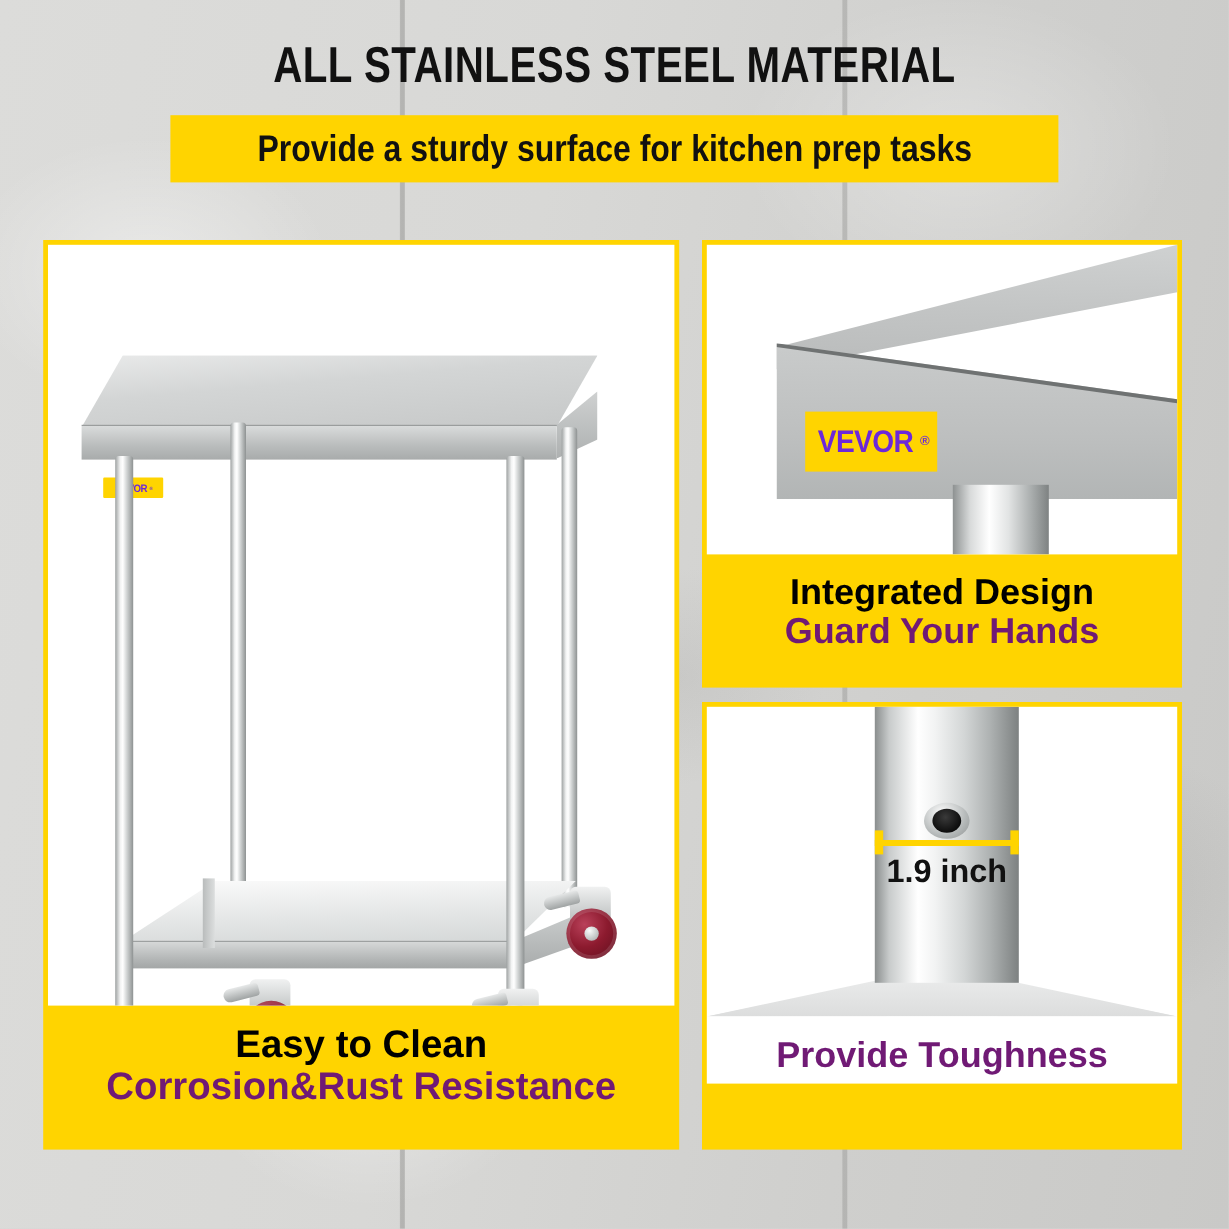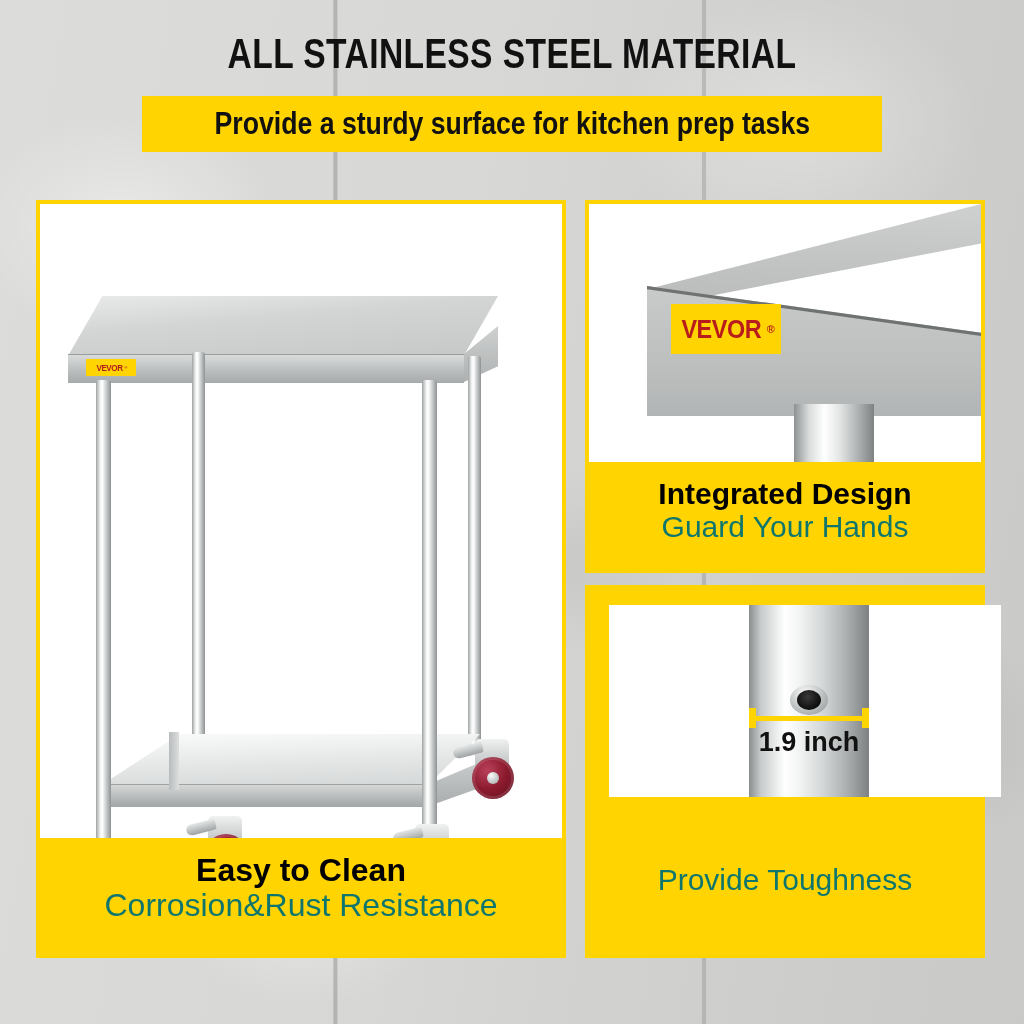--- a/index.html
+++ b/index.html
@@ -44,36 +44,36 @@
   .panel{position:absolute;background:#ffd400;box-sizing:border-box;}
   .photo{position:absolute;background:#ffffff;overflow:hidden;}
 
   #panel-left{left:36px;top:200px;width:530px;height:758px;}
   #photo-left{left:4px;top:4px;width:522px;height:634px;}
 
   #panel-tr{left:585px;top:200px;width:400px;height:373px;}
   #photo-tr{left:4px;top:4px;width:392px;height:258px;}
 
   #panel-br{left:585px;top:585px;width:400px;height:373px;}
-  #photo-br{left:4px;top:20px;width:392px;height:192px;margin-left:20px;}
+  #photo-br{left:4px;top:4px;width:392px;height:314px;}
 
   
   .caption{position:absolute;left:0;right:0;text-align:center;}
   .cap-main{color:#000000;font-weight:bold;font-size:30px;line-height:1.05;}
-  .cap-sub{color:#0f766e;font-weight:normal;font-size:30px;line-height:1.12;}
+  .cap-sub{color:#701a75;font-weight:bold;font-size:30px;line-height:1.12;}
   #cap-left{top:654px;}
   #cap-left .cap-main{font-size:32px;}
   #cap-left .cap-sub{font-size:32px;}
   #cap-tr{top:278px;}
   #cap-br{top:278px;}
 
   
   .vevor{
     background:#ffd400;display:inline-flex;align-items:center;
-    justify-content:center;color:#b91c1c;font-weight:bold;
+    justify-content:center;color:#6d28d9;font-weight:bold;margin-top:39px;
   }
   .vevor .wordmark{transform:scaleX(.9);letter-spacing:-0.5px;}
   .vevor .reg{font-size:.42em;vertical-align:super;margin-left:1px;font-weight:bold;}
 
   
   #table-scene{position:absolute;left:0;top:0;width:522px;height:634px;}
 
   
   .top-surface{
     position:absolute;left:28px;top:92px;width:430px;height:60px;

